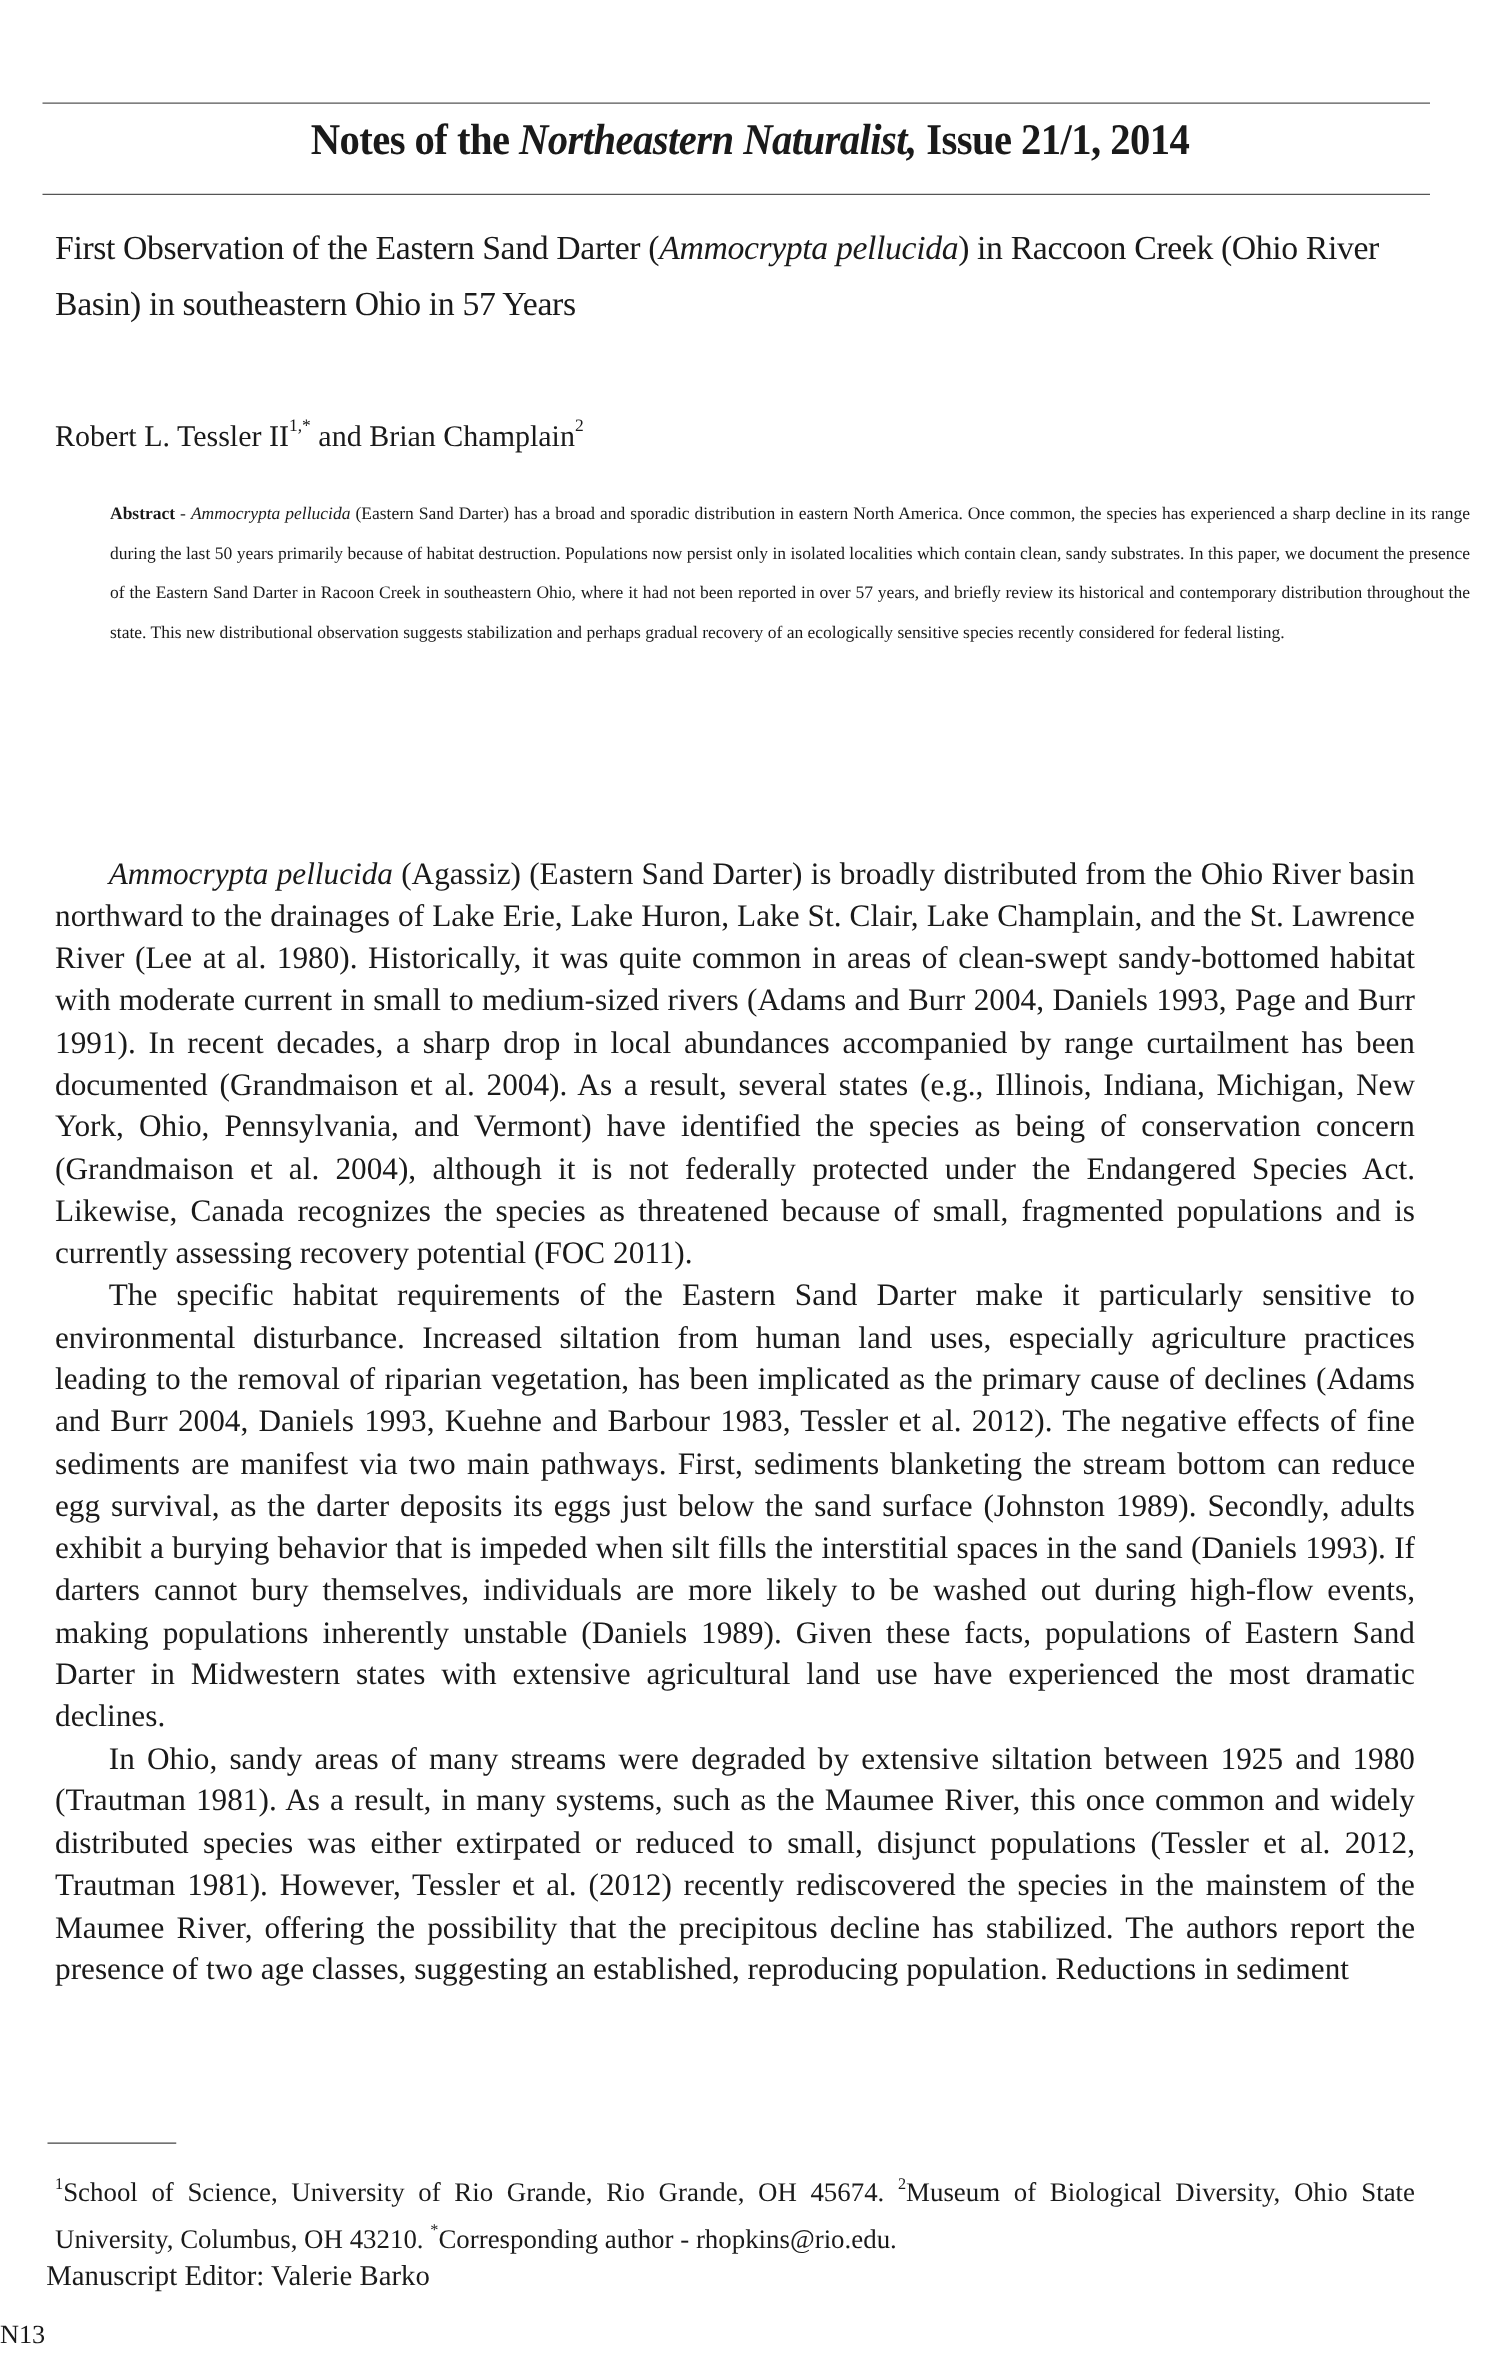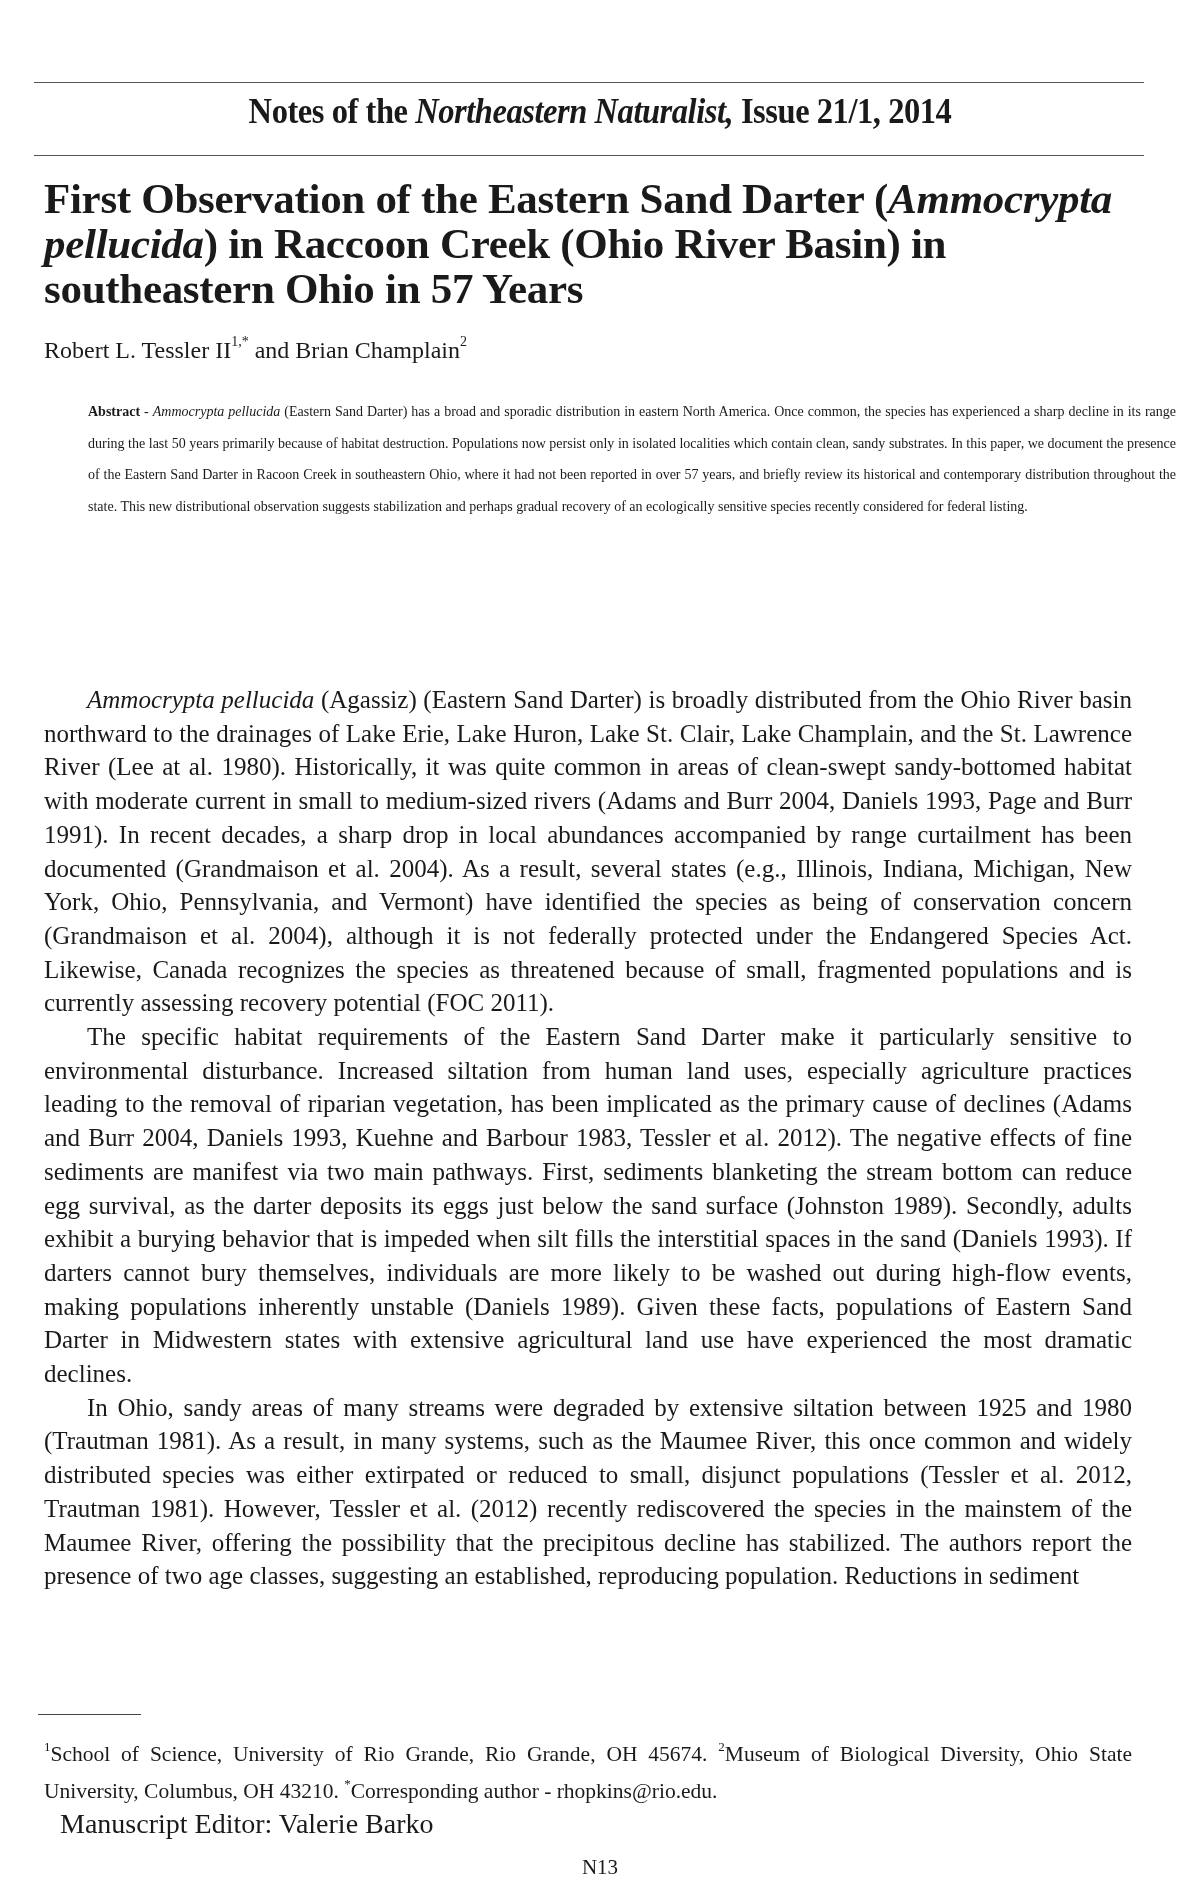--- a/index.html
+++ b/index.html
@@ -15,21 +15,21 @@
     .rule.top { top: 82px; }
     .rule.bottom { top: 155px; }
     .journal-header {
       position: absolute; top: 92px; left: 0; width: 1200px;
       text-align: center; font-size: 35px; font-weight: bold; letter-spacing: -0.5px;
       transform: scaleX(0.93);
     }
     .journal-header em { font-style: italic; }
     .title {
       position: absolute; left: 44px; top: 176px; width: 1110px;
-      font-size: 43px; font-weight: bold; line-height: 45px; letter-spacing: -0.3px;
+      font-size: 27px; font-weight: normal; line-height: 45px; letter-spacing: -0.3px;
     }
     .title em { font-style: italic; }
     .authors {
       position: absolute; left: 44px; top: 330px; font-size: 24px; line-height: 30px;
     }
     .authors sup { font-size: 14px; position: relative; top: -3px; }
     .abstract {
       position: absolute; left: 44px; top: 396px; width: 1088px;
       font-size: 14px; line-height: 31.5px; text-align: justify; margin-left: 44px;
     }
@@ -41,24 +41,24 @@
     }
     .body-text p { margin: 0; text-indent: 43px; }
     .body-text em { font-style: italic; }
     .fn-rule { position: absolute; left: 38px; top: 1714px; width: 103px; border-top: 1px solid #444; }
     .footnote {
       position: absolute; left: 44px; top: 1733px; width: 1088px;
       font-size: 21.5px; line-height: 32px; text-align: justify; font-family: Liberation Serif, serif;
     }
     .footnote sup { font-size: 13px; position: relative; top: -2px; }
     .editor {
-      position: absolute; left: 60px; top: 1808px; font-size: 28px;
+      position: absolute; left: 37px; top: 1808px; font-size: 23px;
     }
     .page-number {
-      position: absolute; top: 1855px; left: 0; width: 1200px; text-align: center; font-size: 21px;
+      position: absolute; top: 1855px; left: 0; width: 1200px; font-size: 21px;
     }
   </style>
 </head>
 <body>
 
 <div class="rule top"></div>
 <div class="journal-header"><span>Notes of the </span><em>Northeastern Naturalist,</em><span> Issue 21/1, 2014</span></div>
 <div class="rule bottom"></div>
 
 <h1 class="title" style="margin:0;"><span>First Observation of the Eastern Sand Darter (</span><em>Ammocrypta pellucida</em><span>) in Raccoon Creek (Ohio River Basin) in southeastern Ohio in 57 Years</span></h1>

